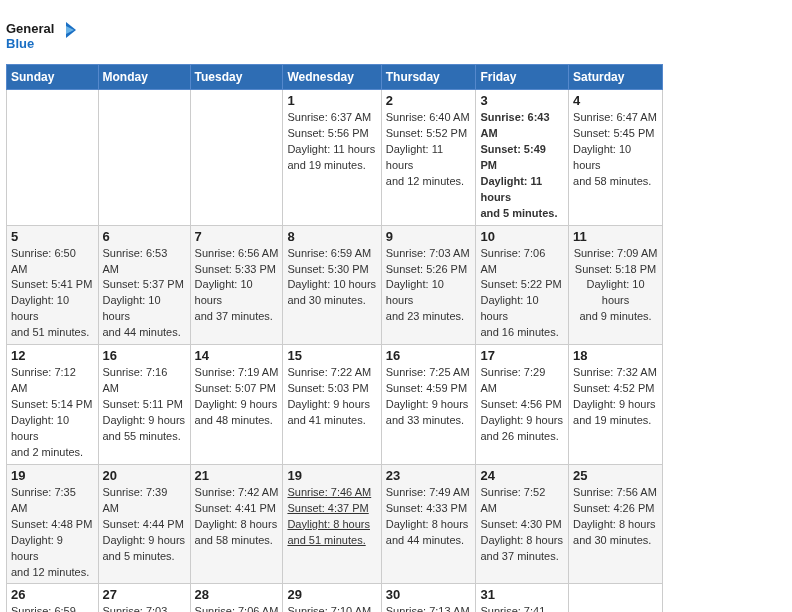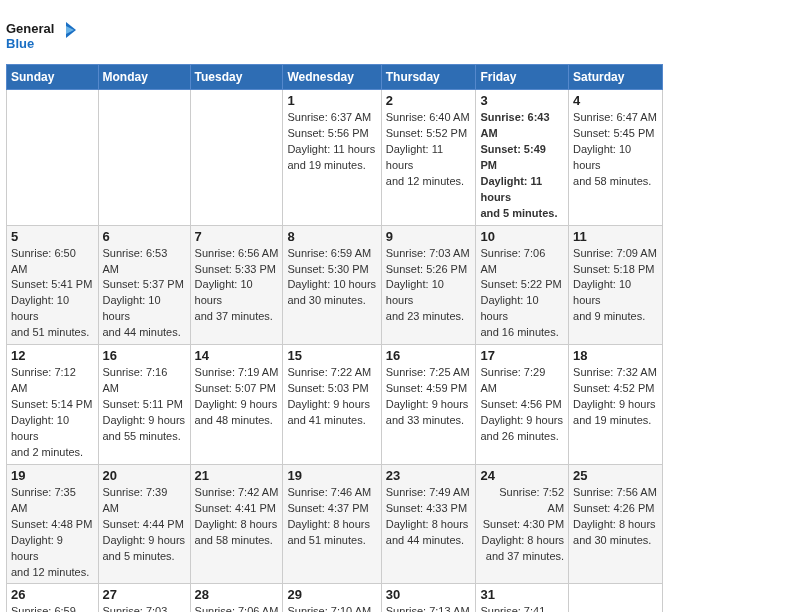--- a/index.html
+++ b/index.html
@@ -186,21 +186,21 @@
           </td>
           <td>
             <span class="day-num">10</span>
             <div class="day-info" style="white-space: pre-line;">Sunrise: 7:06 AM
 Sunset: 5:22 PM
 Daylight: 10 hours
 and 16 minutes.</div>
           </td>
           <td>
             <span class="day-num">11</span>
-            <div class="day-info" style="white-space: pre-line;">Sunrise: 7:09 AM
+            <div class="day-info" style="white-space: pre-line; text-align: center;">Sunrise: 7:09 AM
 Sunset: 5:18 PM
 Daylight: 10 hours
 and 9 minutes.</div>
           </td>
         </tr>
         <tr>
           <td>
             <span class="day-num">12</span>
             <div class="day-info" style="white-space: pre-line;">Sunrise: 7:12 AM
 Sunset: 5:14 PM
@@ -267,35 +267,35 @@
           </td>
           <td>
             <span class="day-num">21</span>
             <div class="day-info" style="white-space: pre-line;">Sunrise: 7:42 AM
 Sunset: 4:41 PM
 Daylight: 8 hours
 and 58 minutes.</div>
           </td>
           <td>
             <span class="day-num">19</span>
-            <div class="day-info" style="white-space: pre-line;">Sunrise: 7:46 AM
+            <div class="day-info" style="white-space: pre-line; text-decoration: underline;">Sunrise: 7:46 AM
 Sunset: 4:37 PM
 Daylight: 8 hours
 and 51 minutes.</div>
           </td>
           <td>
             <span class="day-num">23</span>
             <div class="day-info" style="white-space: pre-line;">Sunrise: 7:49 AM
 Sunset: 4:33 PM
 Daylight: 8 hours
 and 44 minutes.</div>
           </td>
           <td>
             <span class="day-num">24</span>
-            <div class="day-info" style="white-space: pre-line; text-align: right;">Sunrise: 7:52 AM
+            <div class="day-info" style="white-space: pre-line;">Sunrise: 7:52 AM
 Sunset: 4:30 PM
 Daylight: 8 hours
 and 37 minutes.</div>
           </td>
           <td>
             <span class="day-num">25</span>
             <div class="day-info" style="white-space: pre-line;">Sunrise: 7:56 AM
 Sunset: 4:26 PM
 Daylight: 8 hours
 and 30 minutes.</div>

